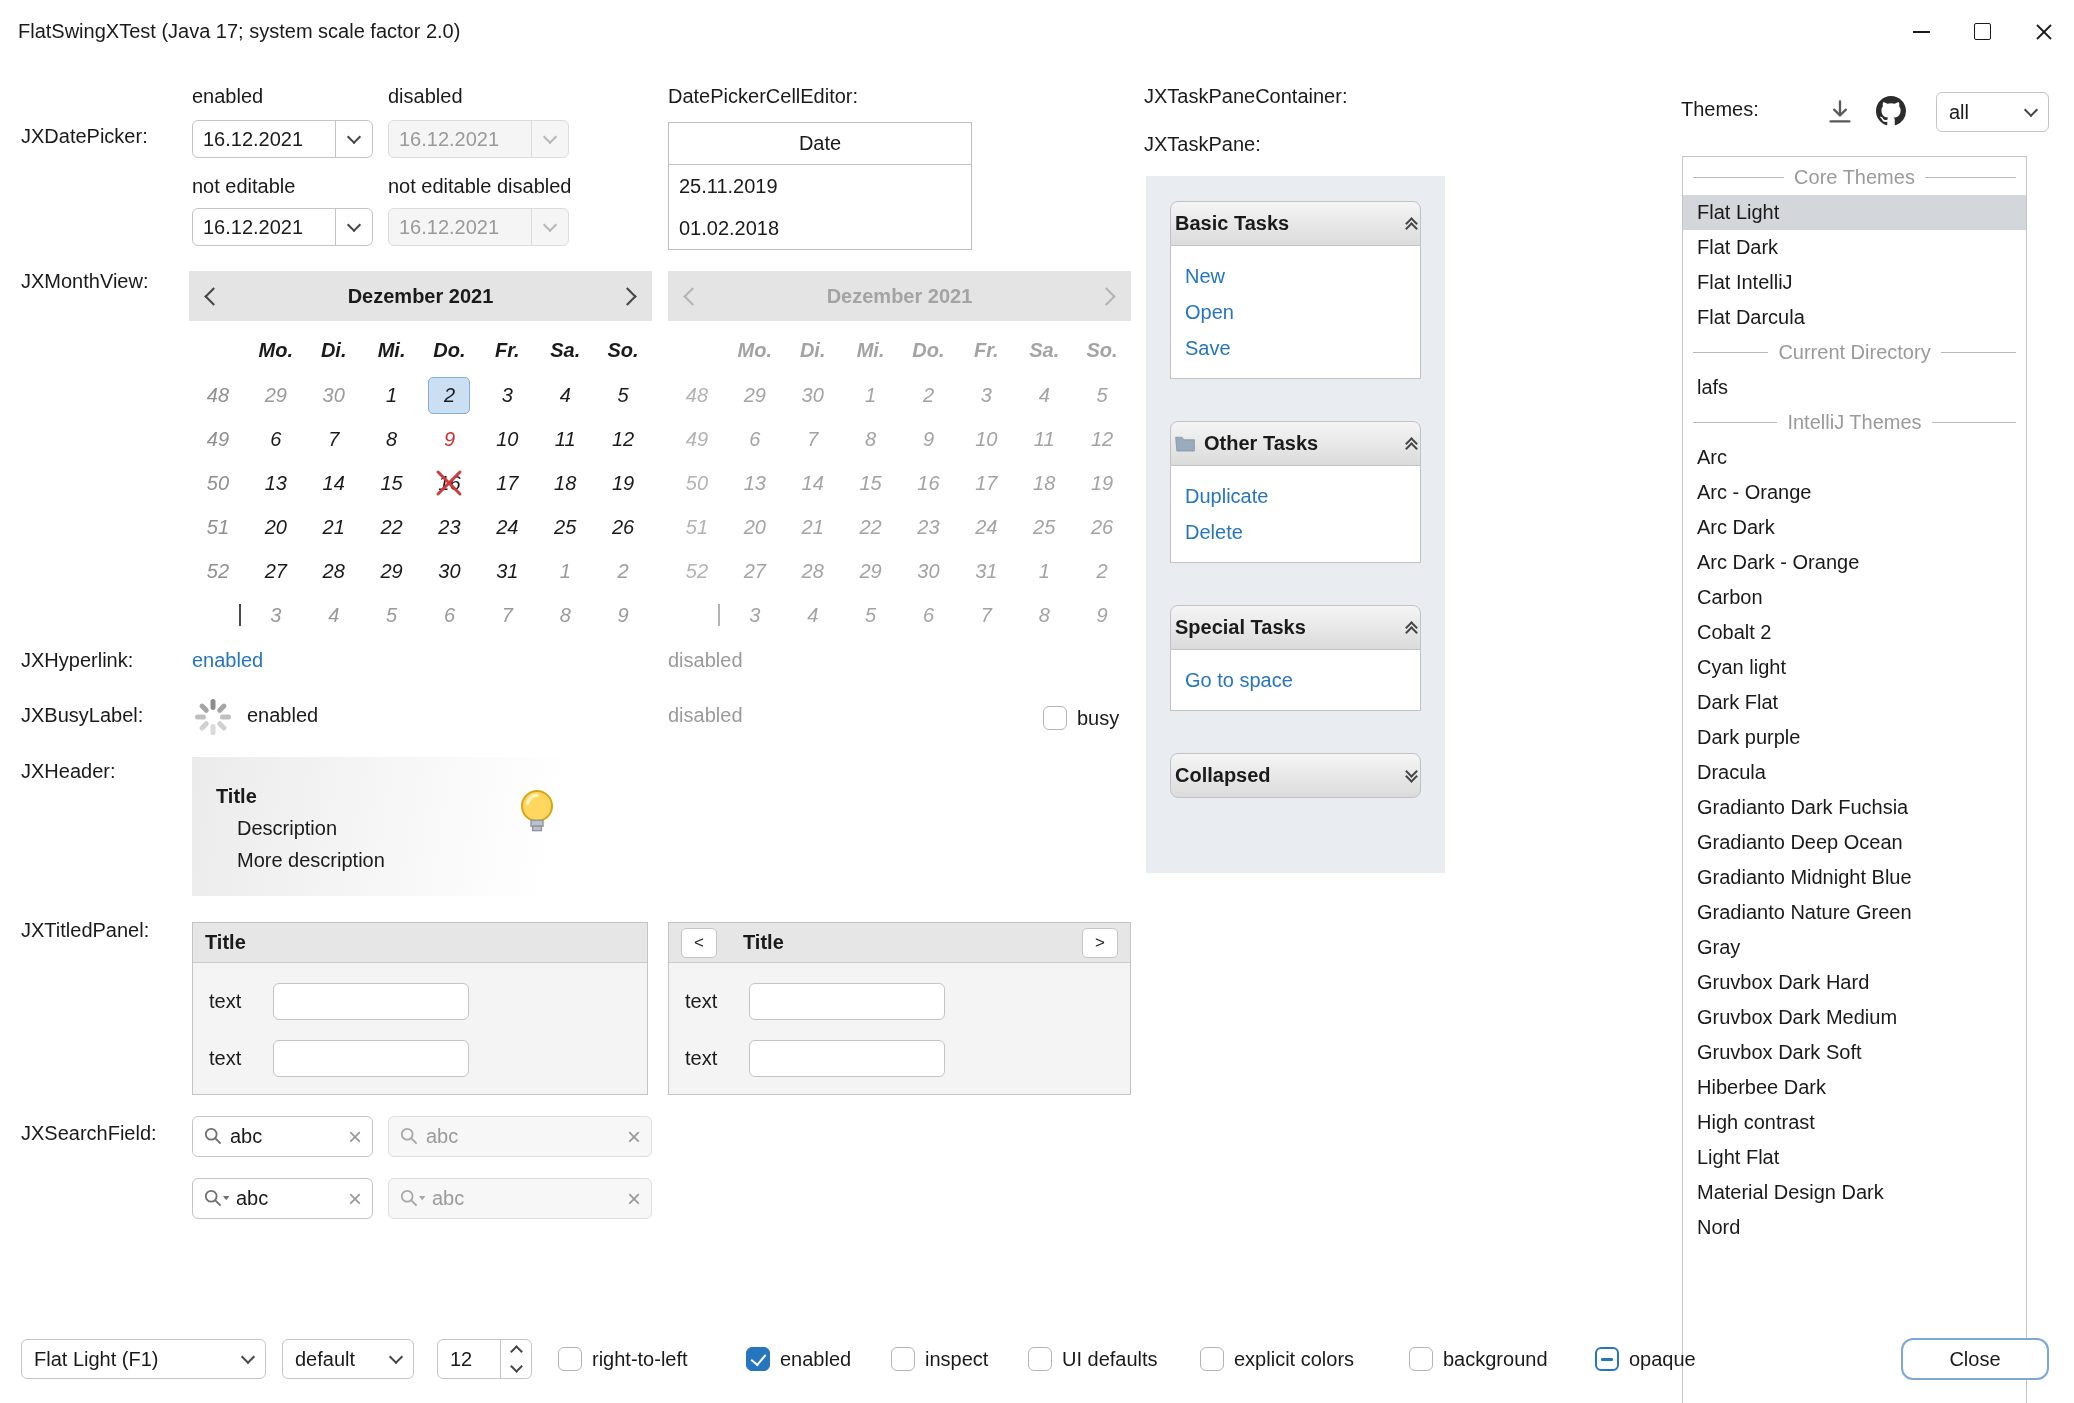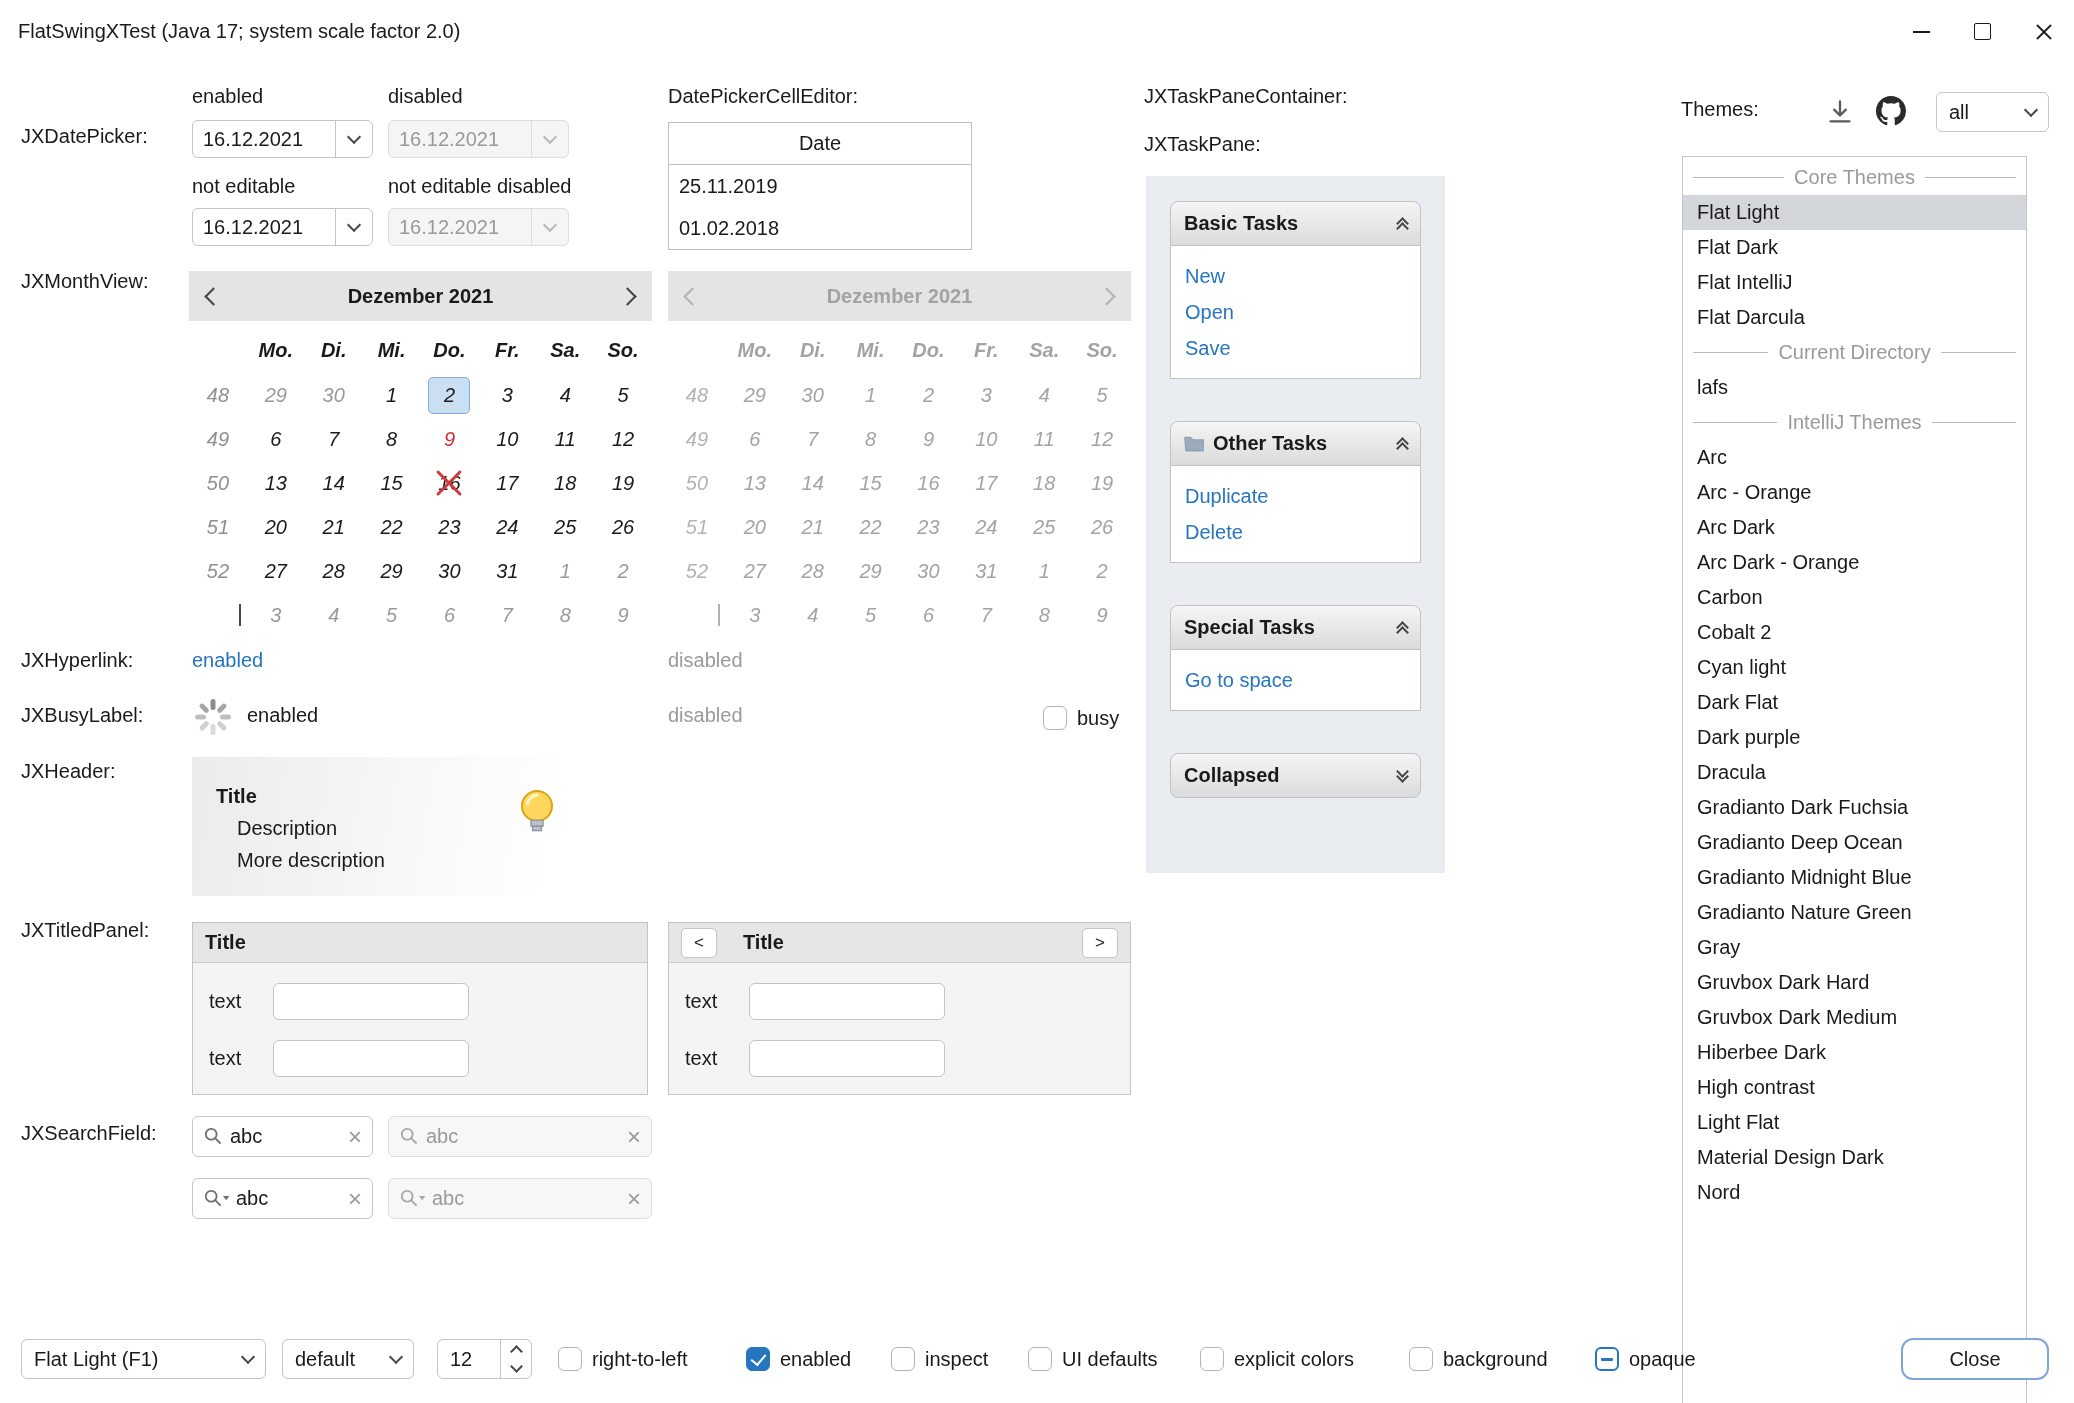--- a/index.html
+++ b/index.html
@@ -100,21 +100,21 @@
   .sfield.disabled{background:#f7f7f7;border-color:#dedede;}
   .sfield.disabled input{color:#9a9a9a;}
   .clear-x{color:#9a9a9a;font-size:24px;line-height:1;margin-left:auto;}
 
   
   .tp-container{position:absolute;left:1146px;top:176px;width:299px;height:697px;background:#e9edf2;
                 padding:25px 24px;box-sizing:border-box;}
   .pane{width:251px;}
   .pane + .pane{margin-top:42px;}
   .pane-head{height:45px;background:linear-gradient(#f5f5f5,#dbdbdb);border:1px solid #c2c2c2;
-             border-radius:8px 8px 0 0;display:flex;align-items:center;padding:0 13px;gap:9px;box-sizing:border-box;}
+             border-radius:8px 8px 0 0;display:flex;align-items:center;padding:0 4px;gap:9px;box-sizing:border-box;}
   .pane.collapsed .pane-head{border-radius:8px;}
   .pane-head .t{font-weight:bold;}
   .dchev{margin-left:auto;display:flex;flex-direction:column;align-items:center;}
   .pane-body{background:#fff;border:1px solid #c2c2c2;border-top:none;padding:12px 0 12px 14px;}
   .pane-link{color:#2675bf;height:36px;display:flex;align-items:center;}
 
   
   .theme-list{position:absolute;left:1682px;top:156px;width:345px;height:1402px;background:#fff;
               border:1px solid #c4c4c4;box-sizing:border-box;overflow:hidden;padding-top:3px;}
   .tl-item{height:35px;display:flex;align-items:center;padding:0 14px;}
@@ -659,20 +659,21 @@
       <div class="tl-item">Dark Flat</div>
       <div class="tl-item">Dark purple</div>
       <div class="tl-item">Dracula</div>
       <div class="tl-item">Gradianto Dark Fuchsia</div>
       <div class="tl-item">Gradianto Deep Ocean</div>
       <div class="tl-item">Gradianto Midnight Blue</div>
       <div class="tl-item">Gradianto Nature Green</div>
       <div class="tl-item">Gray</div>
       <div class="tl-item">Gruvbox Dark Hard</div>
       <div class="tl-item">Gruvbox Dark Medium</div>
+      <div class="tl-item">Gruvbox Dark Soft</div>
       <div class="tl-item">Hiberbee Dark</div>
       <div class="tl-item">High contrast</div>
       <div class="tl-item">Light Flat</div>
       <div class="tl-item">Material Design Dark</div>
       <div class="tl-item">Nord</div>
     </div>
 
   <div class="combo" style="left:21px;top:1339px;width:245px">
     <span>Flat Light (F1)</span>
     <span class="chev down"></span>

